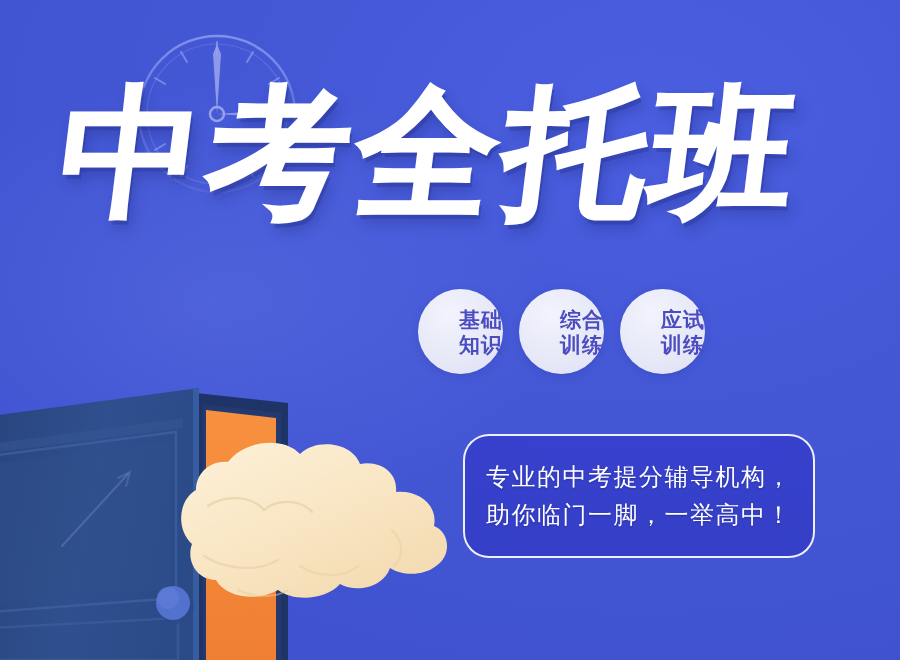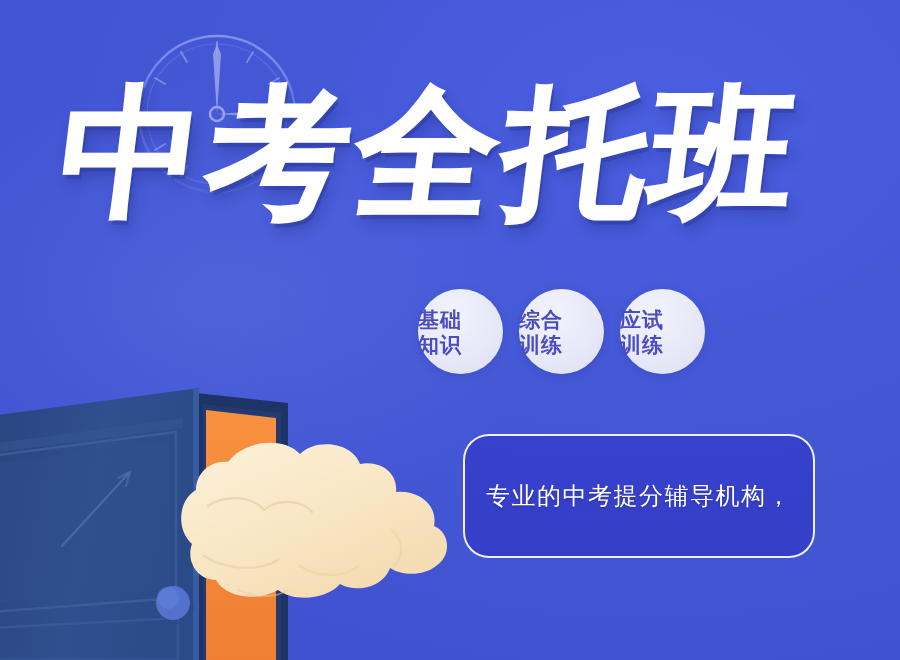--- a/index.html
+++ b/index.html
@@ -40,21 +40,21 @@
        5px 9px 14px rgba(25,34,110,.30);
     -webkit-text-stroke:2px #ffffff;
   }
 
   
   .badges{position:absolute;left:418px;top:289px;width:390px;height:88px;display:flex;gap:16px;}
   .badge{
     width:85px;height:85px;border-radius:50%;
     background:radial-gradient(circle at 38% 30%, #f2f3fc 0%, #e4e6f7 70%, #dcdff4 100%);
     box-shadow:0 2px 8px rgba(30,40,120,.18);
-    display:flex;flex-direction:column;align-items:flex-start;justify-content:center;
+    display:flex;flex-direction:column;align-items:flex-end;justify-content:center;
     color:#4a4cc0;
     font-weight:700;
     font-size:21px;
     line-height:25px;
     letter-spacing:1px;
   }
   .badge span{display:block;}
 
   
   .slogan{
@@ -134,20 +134,21 @@
 
     <div class="badge">
       <span>应试</span>
       <span>训练</span>
     </div>
 
   </div>
 
   <div class="slogan">
     <span>专业的中考提分辅导机构，</span>
+    <span>助你临门一脚，一举高中！</span>
   </div>
 
   <div class="scene">
     <svg viewBox="0 0 470 300" xmlns="http://www.w3.org/2000/svg">
       <defs>
         <linearGradient id="doorg" x1="0" y1="0" x2="1" y2="0.25">
           <stop offset="0%" stop-color="#29457e"></stop>
           <stop offset="55%" stop-color="#2f4f8e"></stop>
           <stop offset="100%" stop-color="#2b4a88"></stop>
         </linearGradient>

